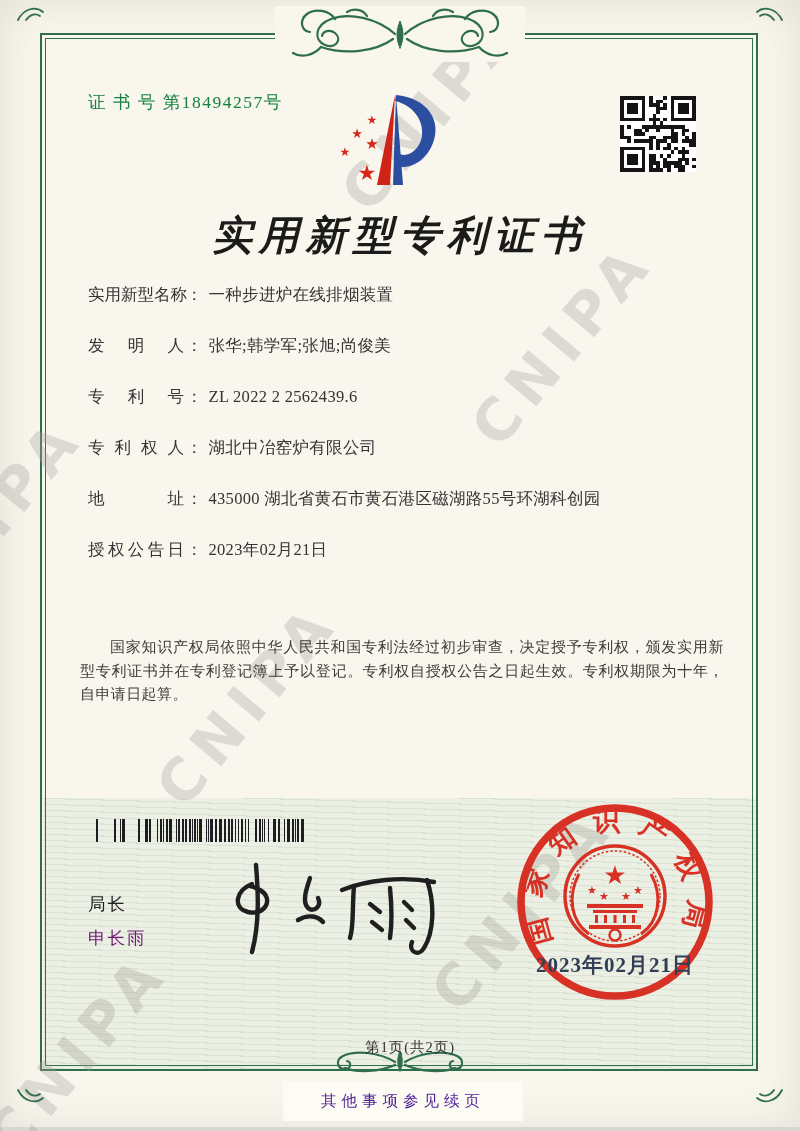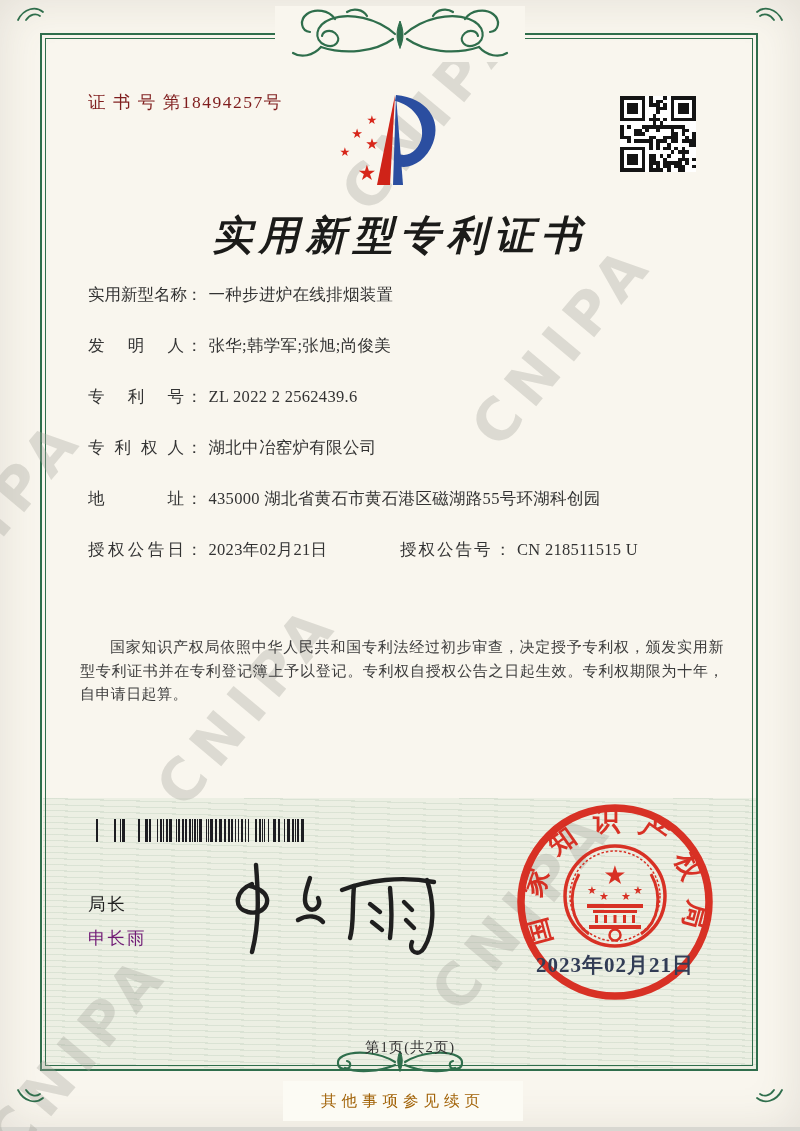--- a/index.html
+++ b/index.html
@@ -41,21 +41,21 @@
   .corner-curl path{stroke:var(--green);fill:none;stroke-width:1.8;stroke-linecap:round;}
   
   .wm{
     position:absolute;z-index:1;
     font-family:"DejaVu Sans","Liberation Sans",sans-serif;
     font-weight:bold;font-size:58px;letter-spacing:10px;
     color:rgba(165,163,154,.34);
     transform:rotate(-50deg);white-space:nowrap;pointer-events:none;
   }
   
-  .cert-no{position:absolute;left:88px;top:90px;font-size:17.5px;letter-spacing:1.5px;color:#7f1d1d;z-index:2;}
+  .cert-no{position:absolute;left:88px;top:90px;font-size:17.5px;letter-spacing:1.5px;color:#15803d;z-index:2;}
   .logo{position:absolute;left:332px;top:88px;z-index:2;}
   .logo .star{font-family:"DejaVu Sans",sans-serif;fill:var(--red);}
   .qr{position:absolute;left:620px;top:96px;z-index:2;}
   .title{
     position:absolute;left:0;top:208px;width:800px;text-align:center;
     font-size:40px;font-weight:700;letter-spacing:7px;color:#1b1b19;z-index:2;font-style:italic;
   }
   
   .fields{position:absolute;left:88px;top:284px;width:640px;z-index:2;}
   .field-row{position:relative;height:22px;line-height:22px;margin-bottom:29px;font-size:16.5px;color:#333;white-space:nowrap;}
@@ -78,21 +78,21 @@
   .seal{position:absolute;left:505px;top:792px;z-index:3;opacity:.94;}
   .seal .red-s{stroke:var(--red);fill:none;}
   .seal .red-f{fill:var(--red);}
   .seal .ring-text{fill:var(--red);font-size:27px;font-weight:bold;letter-spacing:17px;
     font-family:"Liberation Serif","DejaVu Serif",serif;}
   .seal .seal-date{fill:#27324e;font-size:21px;font-weight:bold;letter-spacing:1px;
     font-family:"Liberation Serif","DejaVu Serif",serif;}
   .page-indicator{position:absolute;left:10px;top:1038px;width:800px;text-align:center;
     font-size:14.5px;color:#333;letter-spacing:1px;z-index:2;}
   .note-box{position:absolute;left:283px;top:1081px;width:240px;height:40px;line-height:40px;
-    background:#fcfbf4;text-align:center;font-size:15.5px;letter-spacing:5px;color:#a16207;z-index:2;}
+    background:#fcfbf4;text-align:center;font-size:15.5px;letter-spacing:5px;color:#4c1d95;z-index:2;}
 </style>
 </head>
 <body>
 
 <div class="page">
 
   <div class="guilloche"></div>
 
   <div class="wm" style="left:310px;top:75px;">CNIPA</div>
   <div class="wm" style="left:440px;top:310px;">CNIPA</div>
@@ -306,23 +306,20 @@
       <span class="flabel">专利号</span><span class="fcolon">：</span><span class="fvalue">ZL 2022 2 2562439.6</span>
     </div>
     <div class="field-row">
       <span class="flabel">专利权人</span><span class="fcolon">：</span><span class="fvalue">湖北中冶窑炉有限公司</span>
     </div>
     <div class="field-row">
       <span class="flabel">地址</span><span class="fcolon">：</span><span class="fvalue">435000 湖北省黄石市黄石港区磁湖路55号环湖科创园</span>
     </div>
     <div class="field-row">
       <span class="flabel">授权公告日</span><span class="fcolon">：</span><span class="fvalue">2023年02月21日</span>
-      <span class="grant-no">
-        <span class="glabel">授权公告号</span><span class="fcolon">：</span><span class="fvalue">CN 218511515 U</span>
-      </span>
     </div>
   </div>
 
   <div class="paras">
     <p>国家知识产权局依照中华人民共和国专利法经过初步审查，决定授予专利权，颁发实用新型专利证书并在专利登记簿上予以登记。专利权自授权公告之日起生效。专利权期限为十年，自申请日起算。</p>
   </div>
 
   <svg id="barcode" class="barcode" width="214" height="23">
       <rect x="3" y="0" width="2" height="23" fill="#1d1d22"></rect>
       <rect x="21" y="0" width="2" height="23" fill="#1d1d22"></rect>

